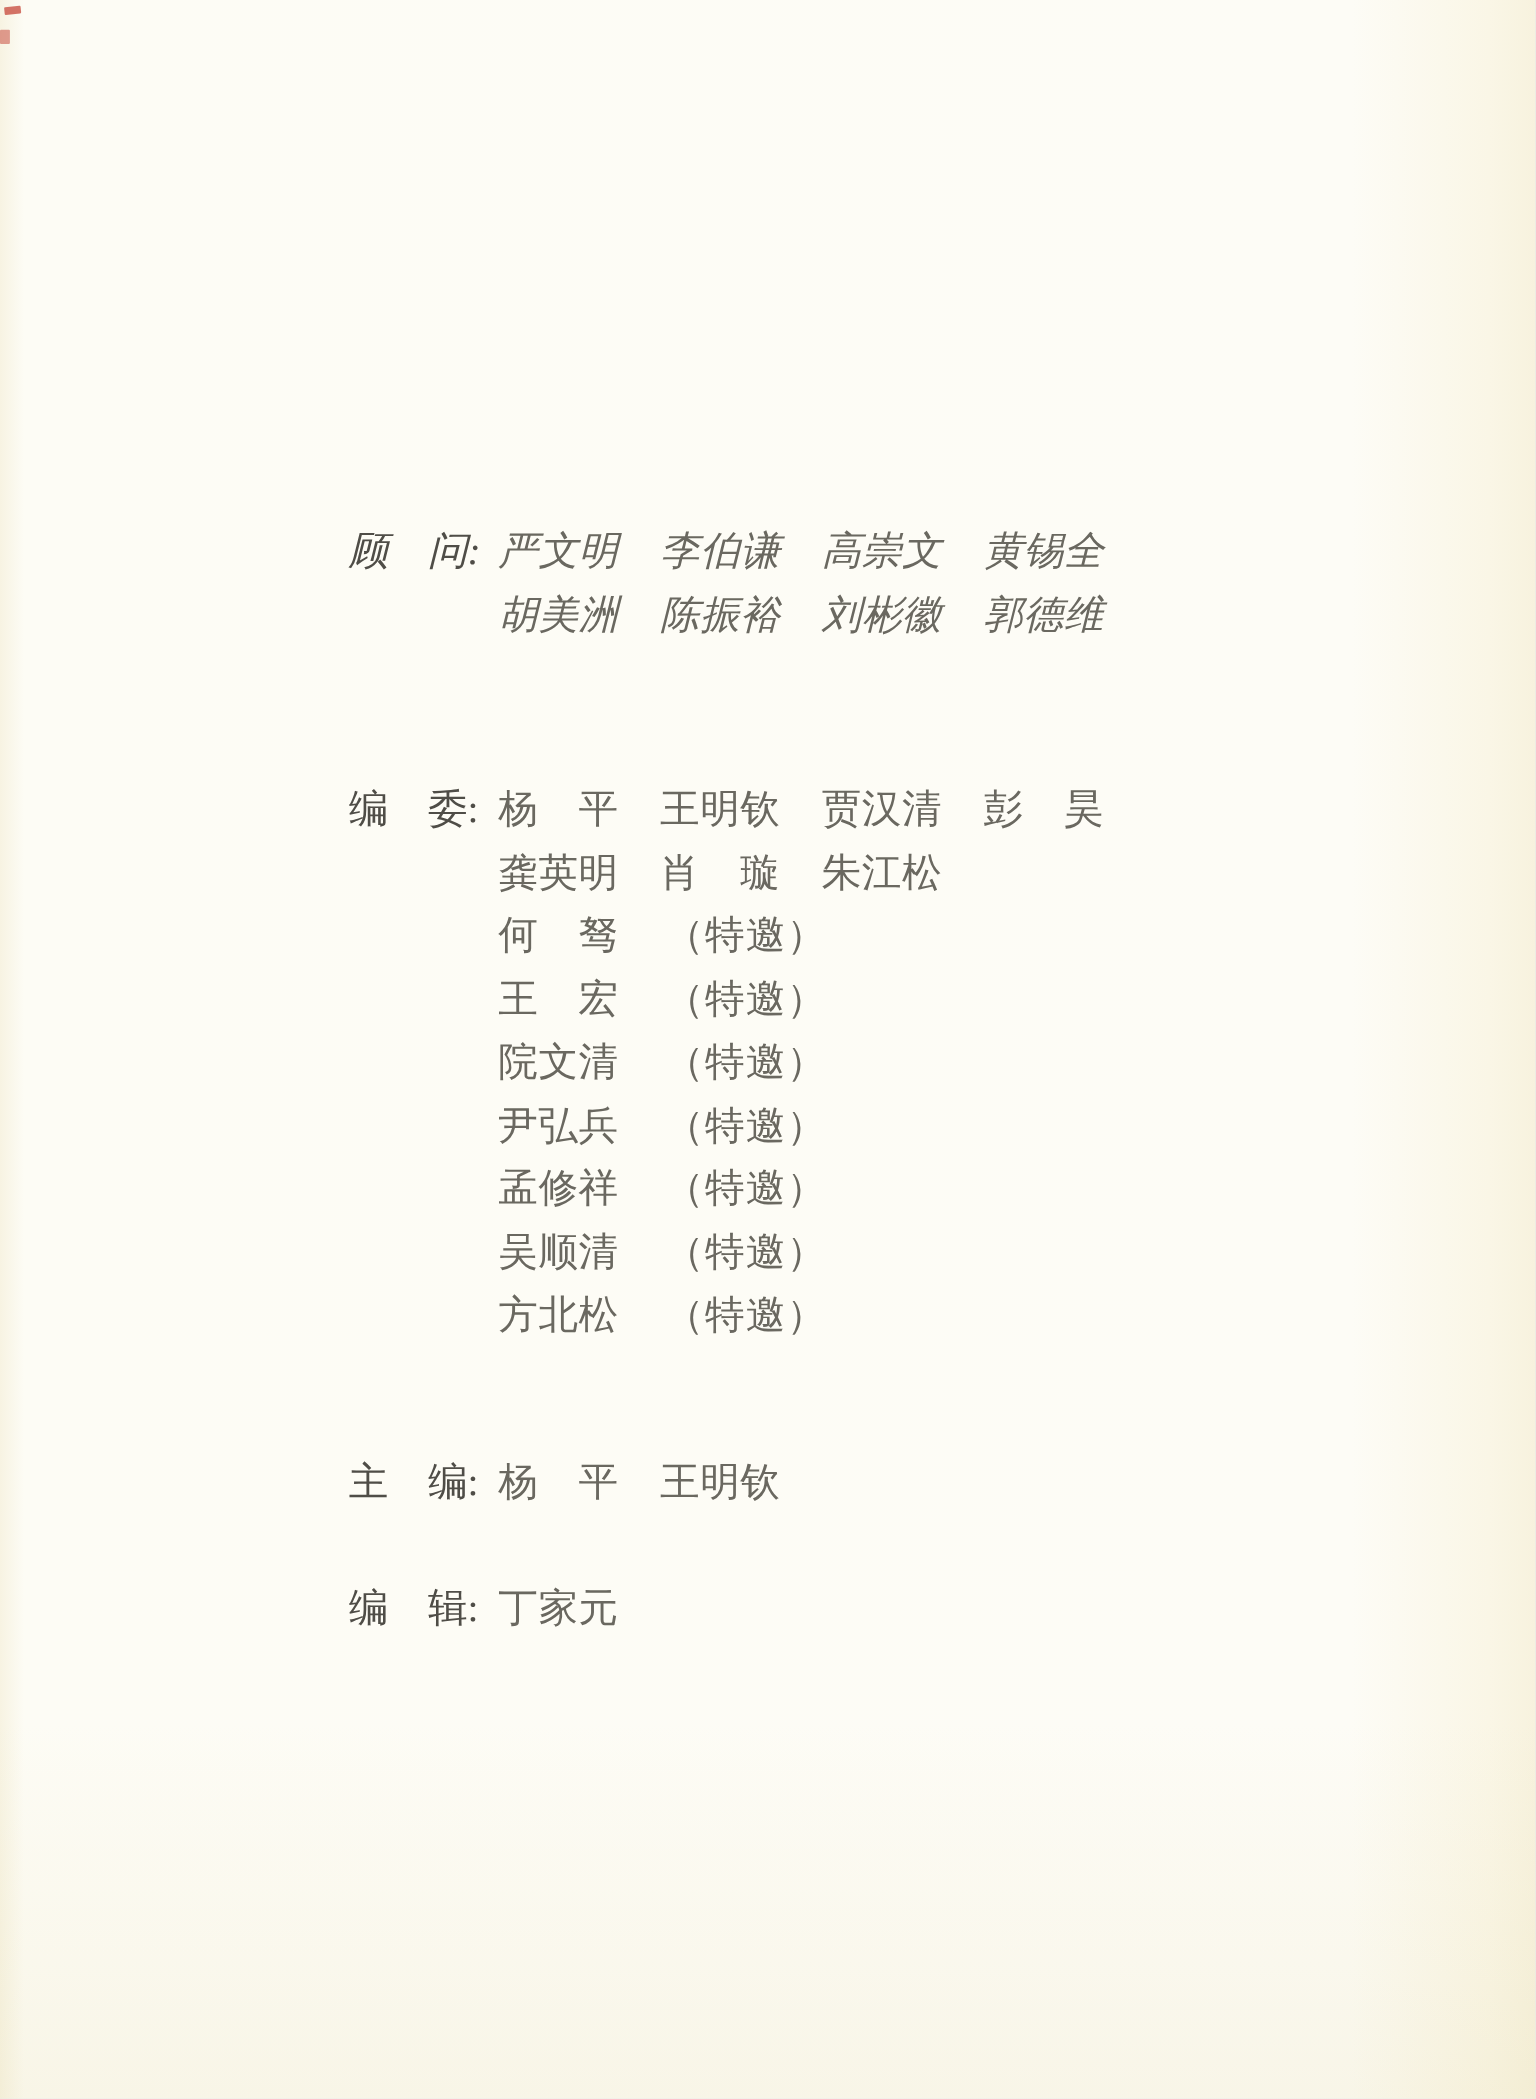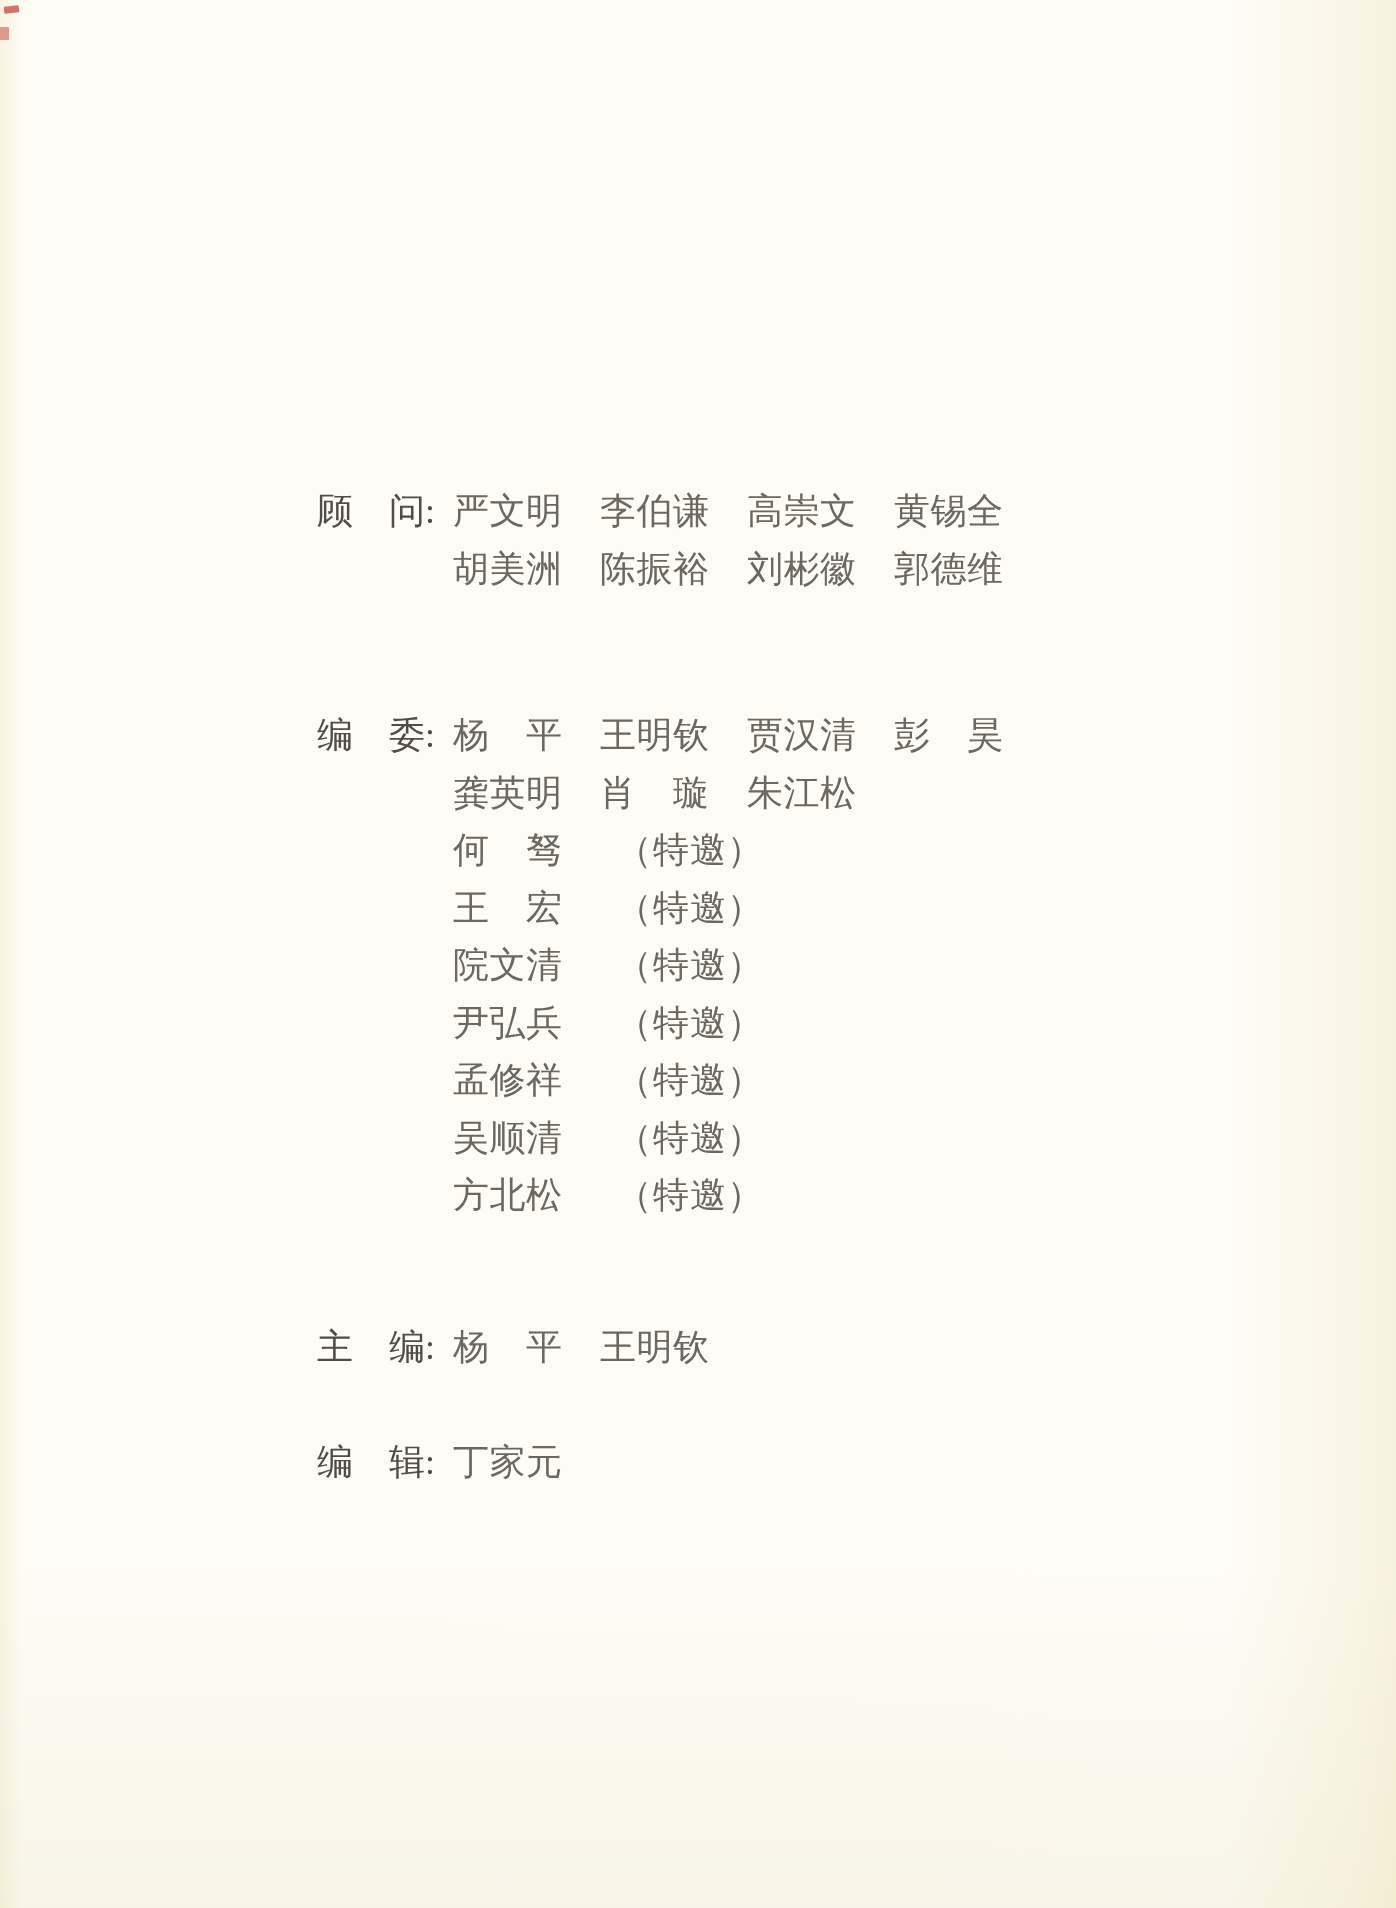--- a/index.html
+++ b/index.html
@@ -32,32 +32,32 @@
   .editorial .row{line-height:57.5px;}
   .label{
     display:inline-block;width:136px;
     color:#4f4d47;
   }
   .row.no-label{padding-left:136px;}
   .name{
     display:inline-block;width:110px;margin-right:37px;
     letter-spacing:0.5px;
   }
-  .guest-tag{display:inline-block;margin-left:16px;letter-spacing:1px;}
+  .guest-tag{display:inline-block;margin-left:4px;letter-spacing:1px;}
 </style>
 </head>
 <body>
 
 <div class="page">
 
   <div class="scan-mark m1"></div>
   <div class="scan-mark m2"></div>
 
 
-  <section class="block advisors" style="top:482px;">
+  <section class="block advisors" style="top:472px;font-style:italic;">
     <div class="row">
       <span class="label">顾　问:</span><span class="name">严文明</span><span class="name">李伯谦</span><span class="name">高崇文</span><span class="name">黄锡全</span>
     </div>
     <div class="row no-label">
       <span class="name">胡美洲</span><span class="name">陈振裕</span><span class="name">刘彬徽</span><span class="name">郭德维</span>
     </div>
   </section>
 
   <section class="block editorial" style="top:707px;">
     <div class="row">

